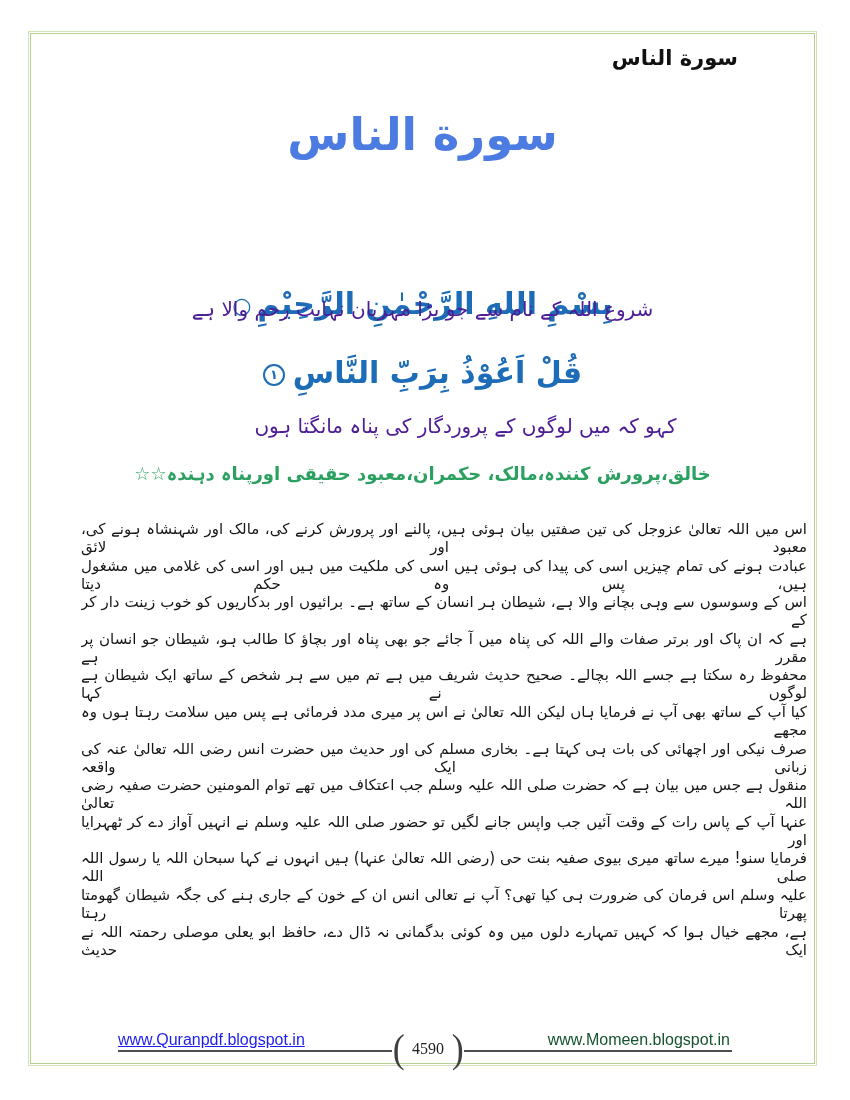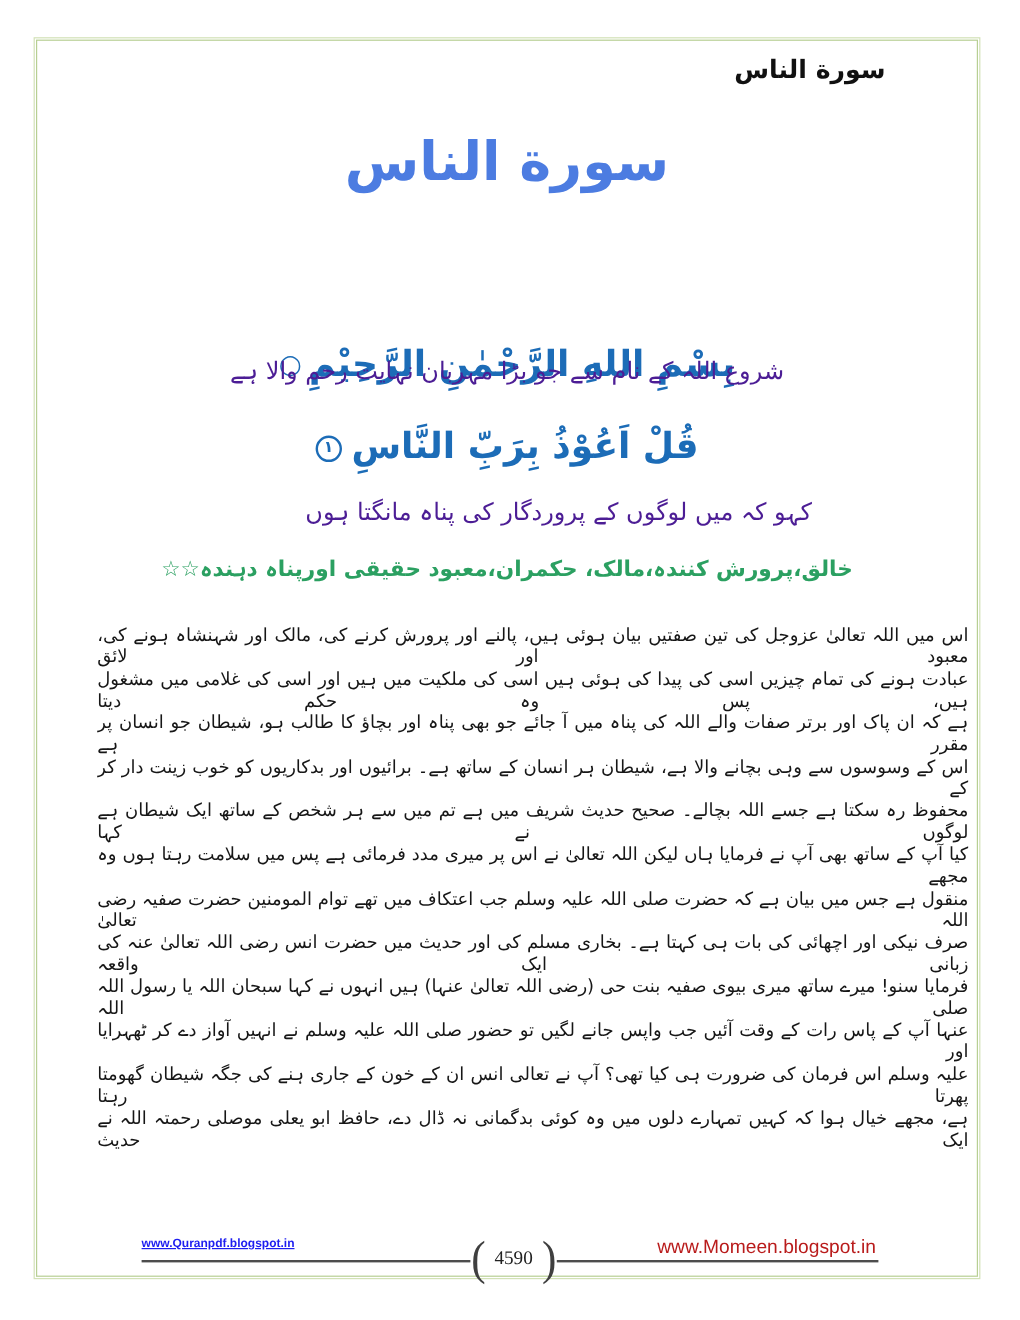--- a/index.html
+++ b/index.html
@@ -84,25 +84,24 @@
     overflow: hidden;
     font-size: 15px;
     color: #161616;
     text-align: justify;
     text-align-last: justify;
     -moz-text-align-last: justify;
   }
   .footer-left-link {
     left: 118px; top: 1031px;
     font-family: "Liberation Sans", sans-serif;
-    font-size: 10px;
+    font-size: 16px;
     color: #1d1df0;
     text-decoration: underline;
     cursor: pointer;
-    font-weight: bold;
   }
   .footer-rule {
     height: 2px;
     background: #4d4d4d;
     top: 1050px;
   }
   .rule-left { left: 118px; width: 274px; }
   .rule-right { left: 464px; width: 268px; }
   .page-number-group {
     left: 388px; top: 1028px;
@@ -122,21 +121,21 @@
   .page-number {
     font-family: "Liberation Serif", serif;
     font-size: 16px;
     color: #222222;
     padding: 0 2px;
   }
   .footer-right-link {
     right: 120px; top: 1031px;
     font-family: "Liberation Sans", sans-serif;
     font-size: 16px;
-    color: #b91c1c;
+    color: #14532d;
     cursor: pointer;
   }
 </style>
 </head>
 <body>
 
 <div class="frame"></div>
 
 <div class="abs header-title">سورة الناس</div>
 
@@ -148,28 +147,28 @@
 
 <div class="abs centered arabic-line verse"><span>قُلْ اَعُوْذُ بِرَبِّ النَّاسِ</span><span class="ayah-circle">١</span></div>
 
 <div class="abs centered urdu-red red-2">کہو کہ میں لوگوں کے پروردگار کی پناہ مانگتا ہوں</div>
 
 <div class="abs centered green-heading">خالق،پرورش کنندہ،مالک، حکمران،معبود حقیقی اورپناہ دہندہ☆☆</div>
 
 <div class="abs body-block">
   <div class="body-line">اس میں اللہ تعالیٰ عزوجل کی تین صفتیں بیان ہوئی ہیں، پالنے اور پرورش کرنے کی، مالک اور شہنشاہ ہونے کی، معبود اور لائق</div>
   <div class="body-line">عبادت ہونے کی تمام چیزیں اسی کی پیدا کی ہوئی ہیں اسی کی ملکیت میں ہیں اور اسی کی غلامی میں مشغول ہیں، پس وہ حکم دیتا</div>
+  <div class="body-line">اس کے وسوسوں سے وہی بچانے والا ہے، شیطان ہر انسان کے ساتھ ہے۔ برائیوں اور بدکاریوں کو خوب زینت دار کر کے</div>
   <div class="body-line">ہے کہ ان پاک اور برتر صفات والے اللہ کی پناہ میں آ جائے جو بھی پناہ اور بچاؤ کا طالب ہو، شیطان جو انسان پر مقرر ہے</div>
-  <div class="body-line">اس کے وسوسوں سے وہی بچانے والا ہے، شیطان ہر انسان کے ساتھ ہے۔ برائیوں اور بدکاریوں کو خوب زینت دار کر کے</div>
   <div class="body-line">محفوظ رہ سکتا ہے جسے اللہ بچالے۔ صحیح حدیث شریف میں ہے تم میں سے ہر شخص کے ساتھ ایک شیطان ہے لوگوں نے کہا</div>
   <div class="body-line">کیا آپ کے ساتھ بھی آپ نے فرمایا ہاں لیکن اللہ تعالیٰ نے اس پر میری مدد فرمائی ہے پس میں سلامت رہتا ہوں وہ مجھے</div>
+  <div class="body-line">صرف نیکی اور اچھائی کی بات ہی کہتا ہے۔ بخاری مسلم کی اور حدیث میں حضرت انس رضی اللہ تعالیٰ عنہ کی زبانی ایک واقعہ</div>
   <div class="body-line">منقول ہے جس میں بیان ہے کہ حضرت صلی اللہ علیہ وسلم جب اعتکاف میں تھے توام المومنین حضرت صفیہ رضی اللہ تعالیٰ</div>
-  <div class="body-line">صرف نیکی اور اچھائی کی بات ہی کہتا ہے۔ بخاری مسلم کی اور حدیث میں حضرت انس رضی اللہ تعالیٰ عنہ کی زبانی ایک واقعہ</div>
+  <div class="body-line">عنہا آپ کے پاس رات کے وقت آئیں جب واپس جانے لگیں تو حضور صلی اللہ علیہ وسلم نے انہیں آواز دے کر ٹھہرایا اور</div>
   <div class="body-line">فرمایا سنو! میرے ساتھ میری بیوی صفیہ بنت حی (رضی اللہ تعالیٰ عنہا) ہیں انہوں نے کہا سبحان اللہ یا رسول اللہ صلی اللہ</div>
-  <div class="body-line">عنہا آپ کے پاس رات کے وقت آئیں جب واپس جانے لگیں تو حضور صلی اللہ علیہ وسلم نے انہیں آواز دے کر ٹھہرایا اور</div>
   <div class="body-line">علیہ وسلم اس فرمان کی ضرورت ہی کیا تھی؟ آپ نے تعالی انس ان کے خون کے جاری ہنے کی جگہ شیطان گھومتا پھرتا رہتا</div>
   <div class="body-line">ہے، مجھے خیال ہوا کہ کہیں تمہارے دلوں میں وہ کوئی بدگمانی نہ ڈال دے، حافظ ابو یعلی موصلی رحمتہ اللہ نے ایک حدیث</div>
 </div>
 
 <a class="abs footer-left-link">www.Quranpdf.blogspot.in</a>
 
 <div class="abs footer-rule rule-left"></div>
 
 <div class="abs page-number-group">
   <span class="brace">(</span>

